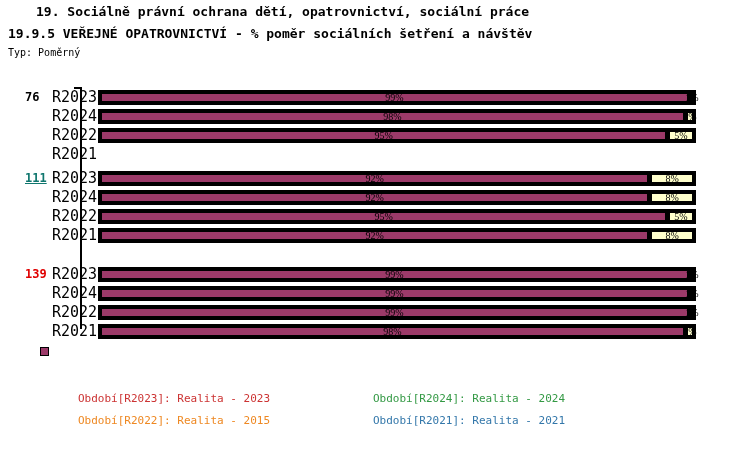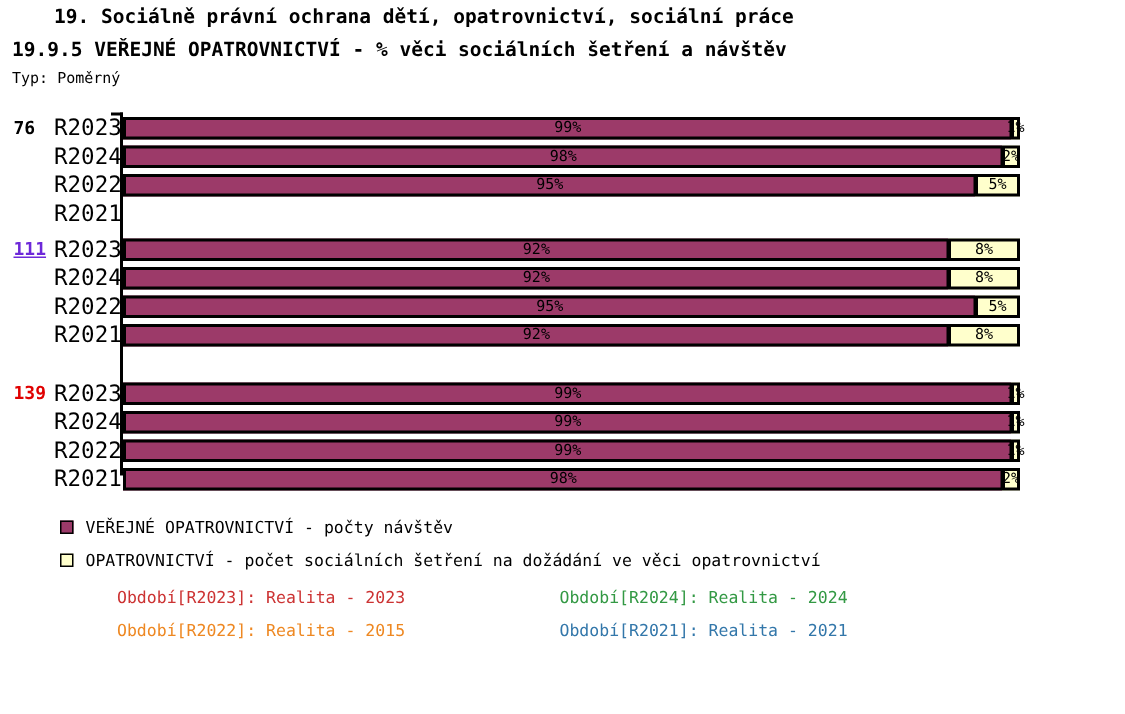--- a/index.html
+++ b/index.html
@@ -18,21 +18,21 @@
     white-space: nowrap;
   }
   #title1 { top: 4px; margin-left: 28px; }
   #title2 { top: 26px; }
   #type-label {
     position: absolute; left: 8px; top: 47px;
     font-size: 10px; white-space: nowrap;
   }
 
   .chart {
-    position: absolute; left: 0; top: 78px; width: 750px;
+    position: absolute; left: 0; top: 90px; width: 750px; padding-left: 16px;
   }
   .axis-line {
     position: absolute; left: 80px; top: -3px;
     width: 2px; height: 242px; background: #000;
   }
   .axis-tick {
     position: absolute; left: 74px; top: -3px;
     width: 8px; height: 2px; background: #000;
   }
   .group { margin-bottom: 9px; }
@@ -49,24 +49,24 @@
   }
   .pcell {
     width: 42px; text-align: right;
     font-size: 15px; line-height: 15px;
   }
   .bars {
     width: 598px; height: 15px; margin-left: 4px;
     display: flex; position: relative;
   }
   .seg {
-    height: 15px; border: 2px solid #000000;
+    height: 15px; border: 4px solid #000000;
     display: flex; align-items: center; justify-content: center;
     font-size: 10px; line-height: 13px;
-    white-space: nowrap; overflow: visible;
+    white-space: nowrap; overflow: visible; font-family: Liberation Serif, serif;
   }
   .seg span { position: relative; z-index: 2; }
   .seg.m { border-right-width: 1px; }
 
   .legend { position: absolute; left: 40px; top: 345px; }
   .legend-item { display: flex; align-items: center; height: 12px; margin-bottom: 10px; }
   .legend-swatch {
     width: 9px; height: 9px; border: 1px solid #000;
     margin-right: 8px; flex: 0 0 auto;
   }
@@ -76,21 +76,21 @@
     position: absolute; left: 78px; top: 392px; width: 640px;
     display: grid; grid-template-columns: 295px auto;
     grid-row-gap: 9px;
   }
   .footnote { font-size: 11px; white-space: nowrap; }
 </style>
 </head>
 <body>
 
 <div id="title1" class="title-line">19. Sociálně právní ochrana dětí, opatrovnictví, sociální práce</div>
-<div id="title2" class="title-line">19.9.5 VEŘEJNÉ OPATROVNICTVÍ - % věci sociálních šetření a návštěv</div>
+<div id="title2" class="title-line">19.9.5 VEŘEJNÉ OPATROVNICTVÍ - % poměr sociálních šetření a návštěv</div>
 <div id="type-label">Typ: Poměrný</div>
 
 <div class="chart">
   <div class="axis-tick"></div>
   <div class="axis-line"></div>
   <div id="plot-area">
       <div class="group">
         <div class="bar-row">
           <div class="gcell" style="color: rgb(0, 0, 0);">76</div>
           <div class="pcell">R2023</div>
@@ -129,21 +129,21 @@
         </div>
         <div class="bar-row">
           <div class="gcell"></div>
           <div class="pcell">R2021</div>
           <div class="bars">
           </div>
         </div>
       </div>
       <div class="group">
         <div class="bar-row">
-          <div class="gcell" style="color: #6d28d9; text-decoration: underline;">111</div>
+          <div class="gcell" style="color: #0f766e; text-decoration: underline;">111</div>
           <div class="pcell">R2023</div>
           <div class="bars">
             <div class="seg m" style="width: 92%; background: rgb(156, 58, 105);">
               <span>92%</span>
             </div>
             <div class="seg y" style="width: 8%; background: rgb(255, 255, 204);">
               <span>8%</span>
             </div>
           </div>
         </div>
@@ -233,25 +233,20 @@
             </div>
           </div>
         </div>
       </div>
     </div>
 </div>
 
 <div class="legend">
   <div class="legend-item">
     <span class="legend-swatch" style="background: rgb(156, 58, 105);"></span>
-    <span class="legend-label">VEŘEJNÉ OPATROVNICTVÍ - počty návštěv</span>
-  </div>
-  <div class="legend-item">
-    <span class="legend-swatch" style="background: rgb(255, 255, 204);"></span>
-    <span class="legend-label">OPATROVNICTVÍ - počet sociálních šetření na dožádání ve věci opatrovnictví</span>
   </div>
 </div>
 
 <div class="footnotes">
   <div class="footnote" style="color: rgb(204, 51, 51);">Období[R2023]: Realita - 2023</div>
   <div class="footnote" style="color: rgb(51, 153, 68);">Období[R2024]: Realita - 2024</div>
   <div class="footnote" style="color: rgb(238, 136, 34);">Období[R2022]: Realita - 2015</div>
   <div class="footnote" style="color: rgb(51, 119, 170);">Období[R2021]: Realita - 2021</div>
 </div>
 

